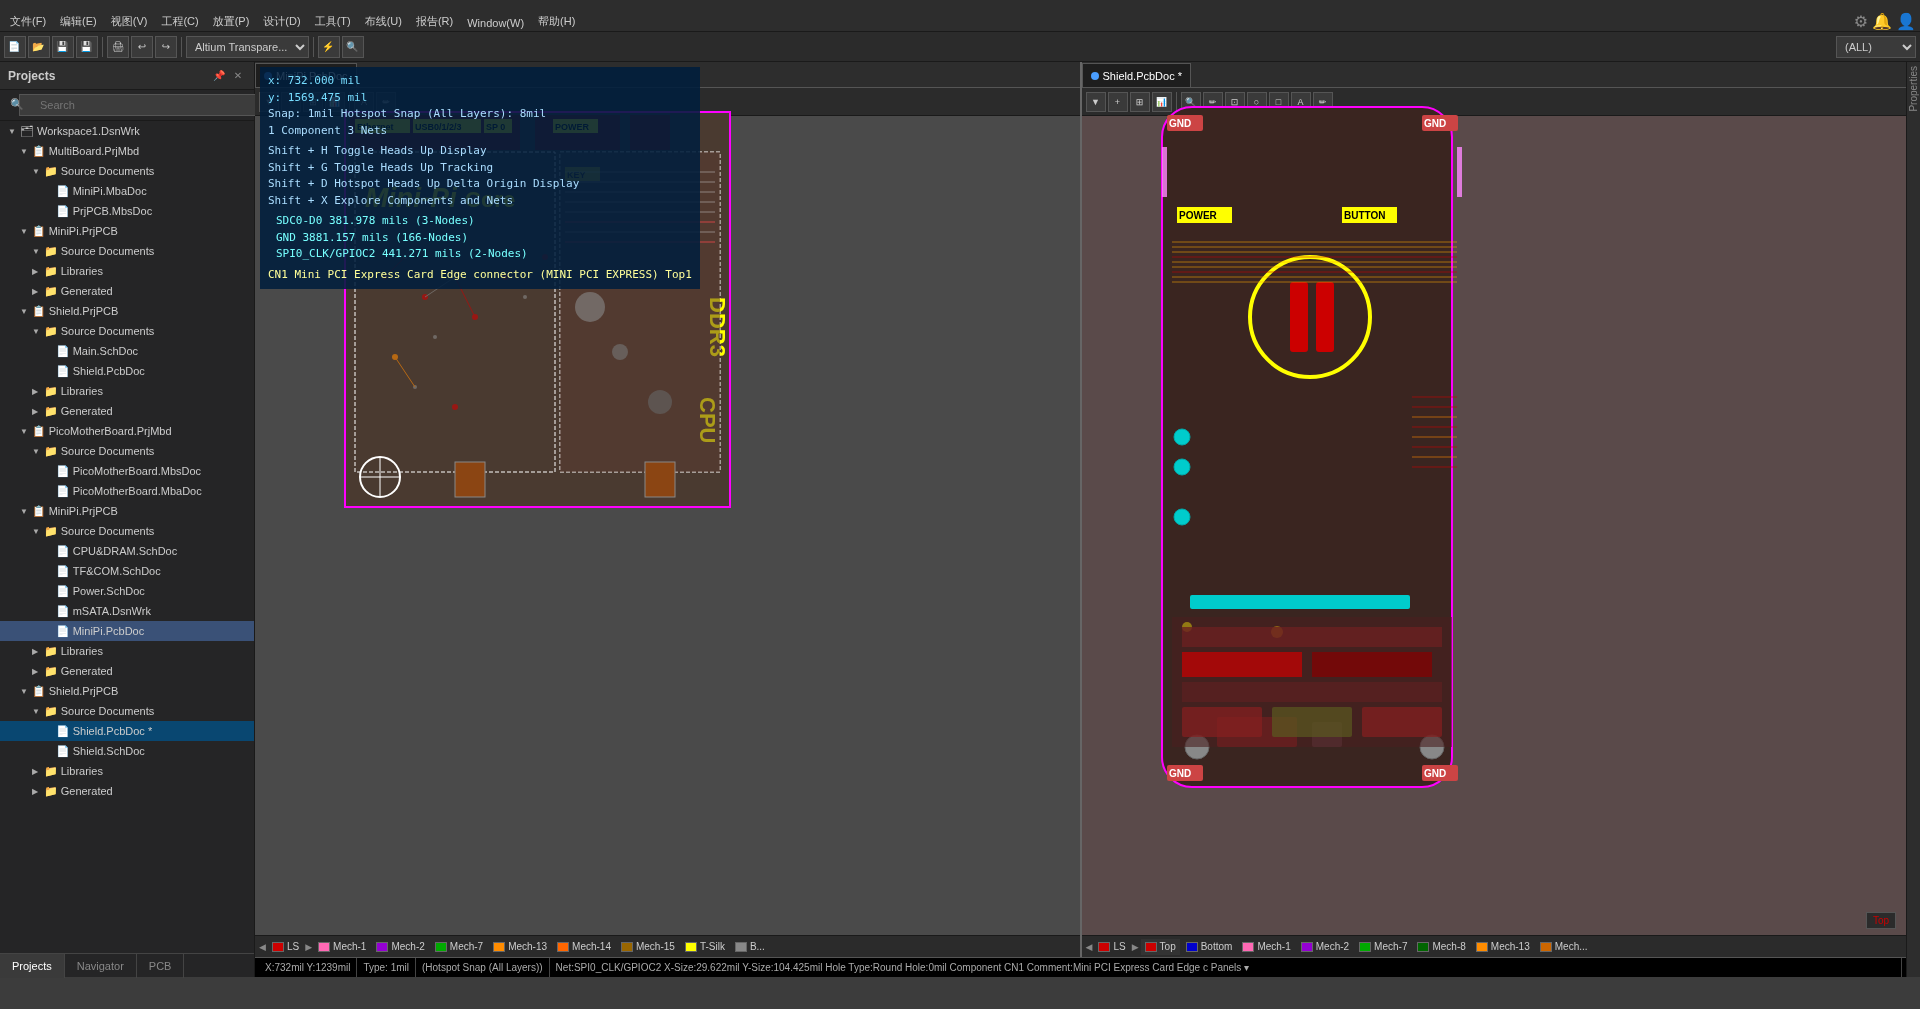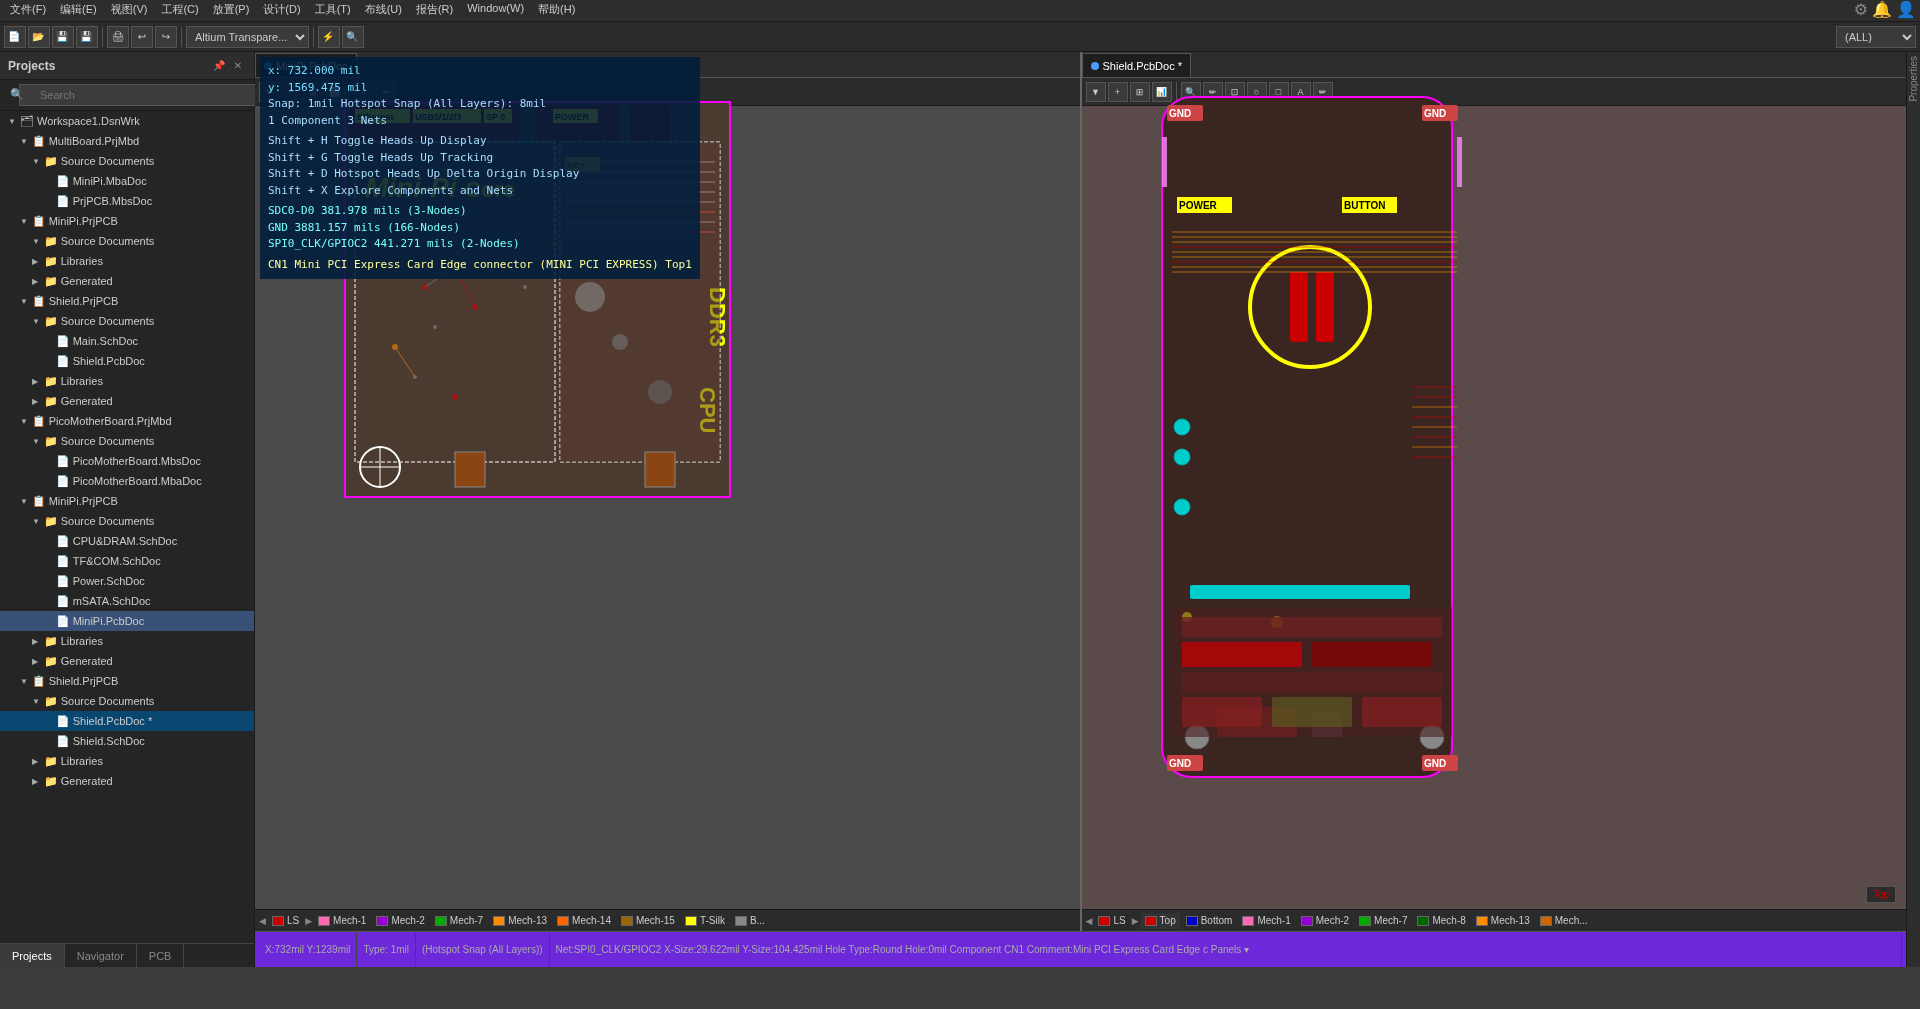--- a/index.html
+++ b/index.html
@@ -1,23 +1,23 @@
 <!DOCTYPE html>
 <html><head>
   <meta charset="utf-8">
   <style>
     * { margin: 0; padding: 0; box-sizing: border-box; }
     body { font-family: 'Segoe UI', Arial, sans-serif; font-size: 11px; background: #3c3c3c; color: #ccc; overflow: hidden; width: 1920px; height: 1009px; }
 
     
     #menubar {
       background: #2d2d2d;
-      height: 22px;
-      display: flex;
-      align-items: flex-start;
+      height: 32px;
+      display: flex;
+      align-items: flex-end;
       padding: 0 4px;
       gap: 2px;
       border-bottom: 1px solid #1a1a1a;
     }
     .menu-item {
       padding: 2px 6px;
       color: #ccc;
       cursor: pointer;
       font-size: 11px;
     }
@@ -189,22 +189,22 @@
     }
     #pcb-canvas-right {
       position: absolute;
       top: 35px;
       left: 0; right: 0; bottom: 0;
       overflow: hidden;
     }
 
     
     #status-bar {
-      background: #6d28d9;
-      height: 36px;
+      background: #000000;
+      height: 20px;
       display: flex;
       align-items: flex-start;
       padding: 0 4px;
       font-size: 10px;
       color: #aaa;
       border-top: 1px solid #555;
       gap: 0;
       overflow: hidden;
     }
     .status-seg {
@@ -453,21 +453,21 @@
         <span>TF&amp;COM.SchDoc</span>
       </div>
       <div class="tree-item tree-indent-4">
         <span class="arrow">&nbsp;</span>
         <span class="tree-icon sch-icon">📄</span>
         <span>Power.SchDoc</span>
       </div>
       <div class="tree-item tree-indent-4">
         <span class="arrow">&nbsp;</span>
         <span class="tree-icon sch-icon">📄</span>
-        <span>mSATA.SchDoc</span>
+        <span>mSATA.DsnWrk</span>
       </div>
       <div class="tree-item tree-indent-4 active-selected">
         <span class="arrow">&nbsp;</span>
         <span class="tree-icon pcb-icon">📄</span>
         <span>MiniPi.PcbDoc</span>
       </div>
       <div class="tree-item tree-indent-3">
         <span class="arrow">▶</span>
         <span class="tree-icon folder-icon">📁</span>
         <span>Libraries</span>
@@ -545,21 +545,21 @@
           <div style="color:#7df;">x:  732.000  mil</div>
           <div style="color:#7df;">y:  1569.475  mil</div>
           <div>Snap: 1mil Hotspot Snap (All Layers): 8mil</div>
           <div>1 Component 3 Nets</div>
           <div style="margin-top:4px;">
             <div>Shift + H Toggle Heads Up Display</div>
             <div>Shift + G Toggle Heads Up Tracking</div>
             <div>Shift + D Hotspot Heads Up Delta Origin Display</div>
             <div>Shift + X Explore Components and Nets</div>
           </div>
-          <div style="margin-top:4px;">
+          <div style="margin-top:4px;margin-left:8px;">
             <div style="color:#7ff;">SDC0-D0         381.978 mils (3-Nodes)</div>
             <div style="color:#7ff;">GND             3881.157 mils (166-Nodes)</div>
             <div style="color:#7ff;">SPI0_CLK/GPIOC2  441.271 mils (2-Nodes)</div>
           </div>
           <div style="margin-top:4px; color:#ff9;">CN1 Mini PCI Express Card Edge connector (MINI PCI EXPRESS) Top1</div>
         </div>
 
         <div id="pcb-canvas-left">
           <svg width="100%" height="100%" xmlns="http://www.w3.org/2000/svg" style="position:absolute;top:0;left:0;">
 

